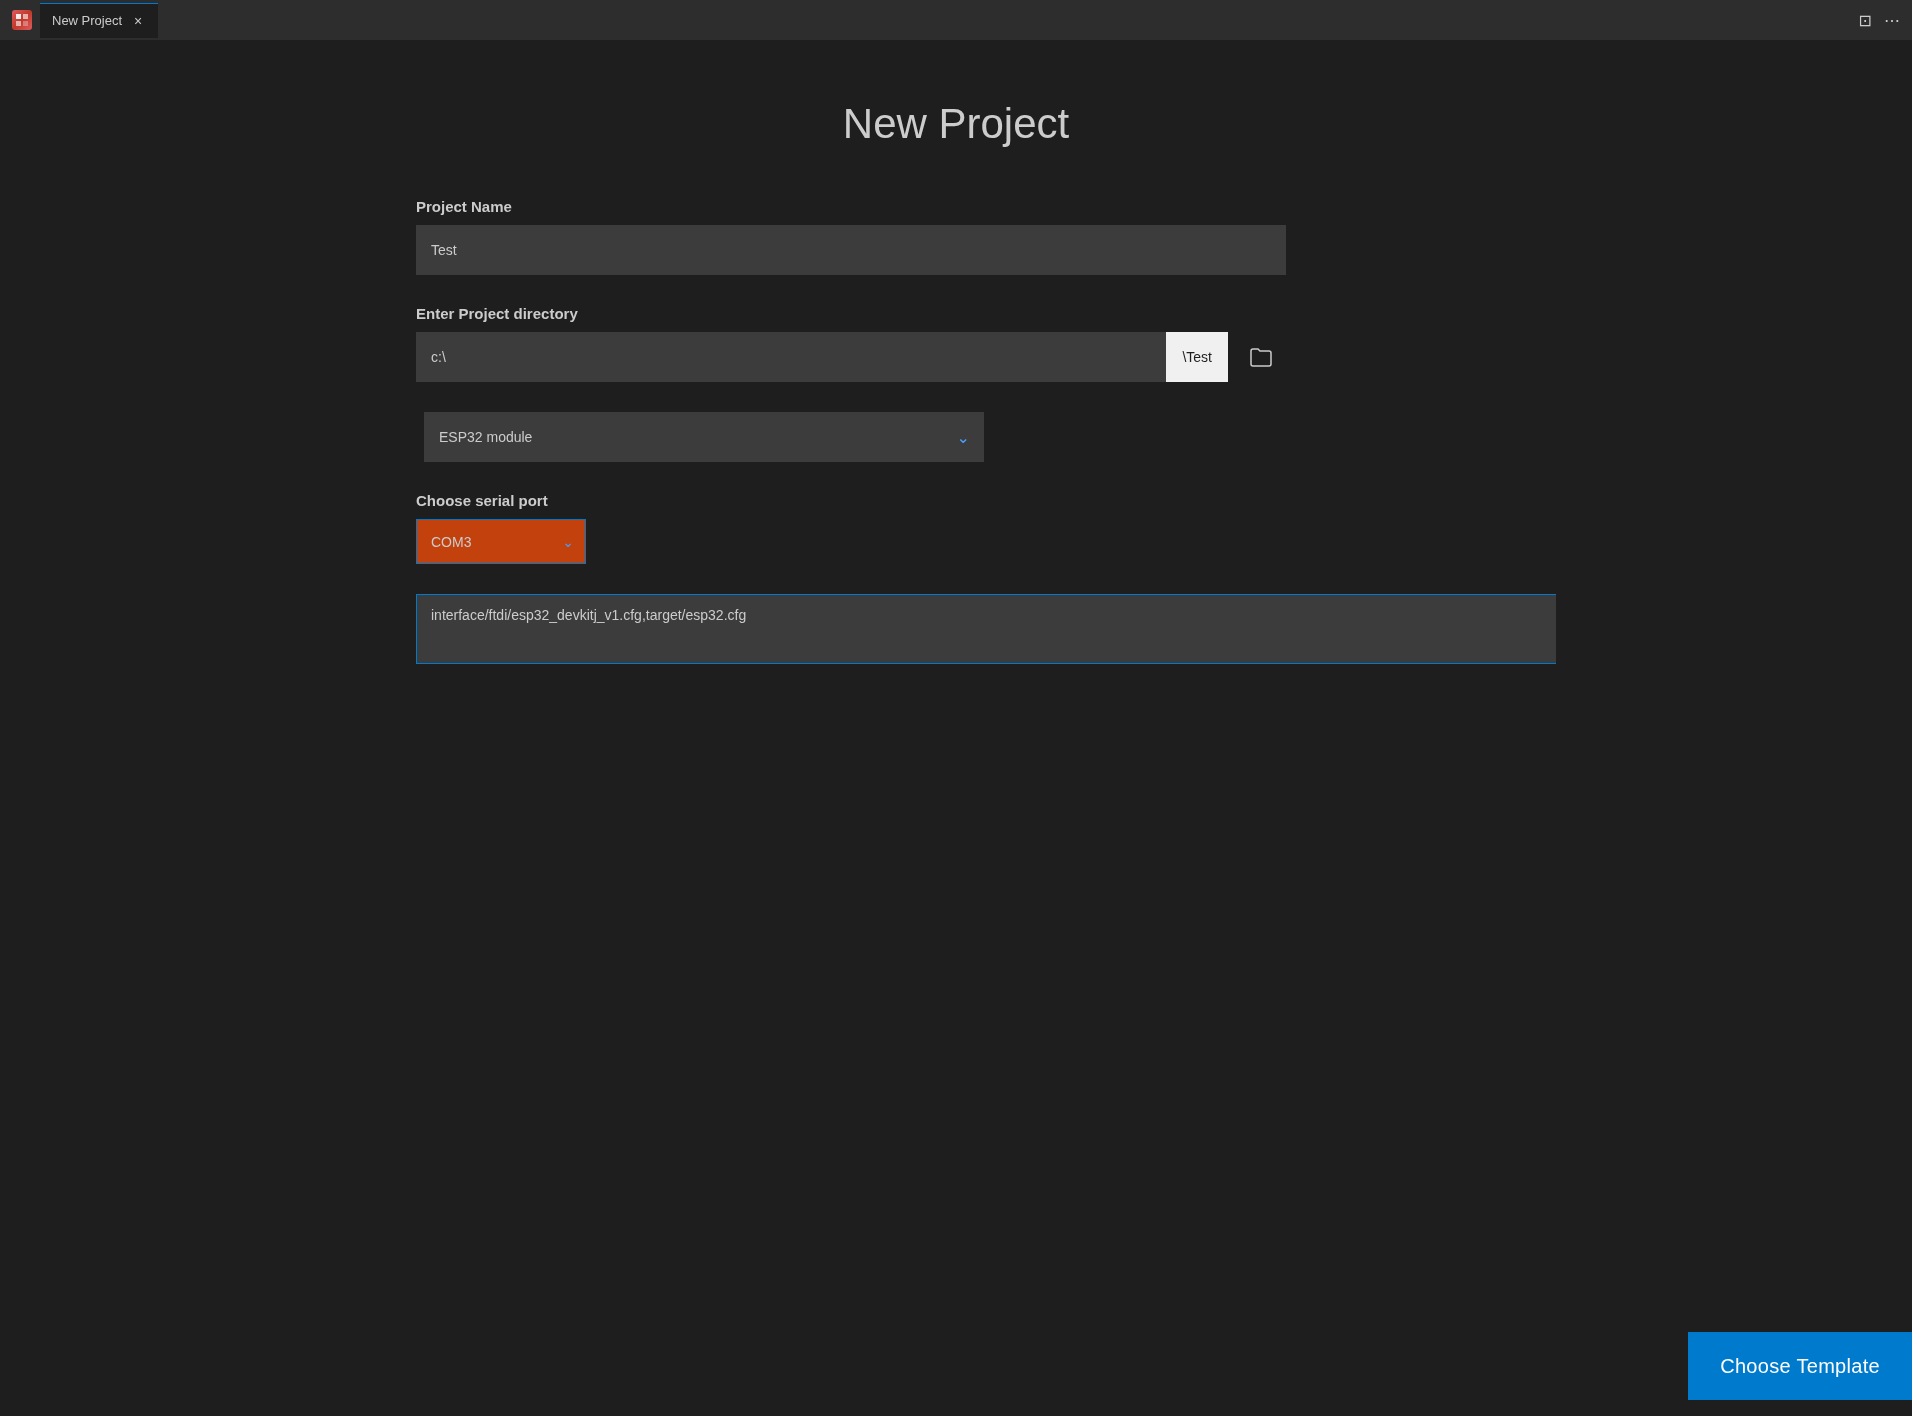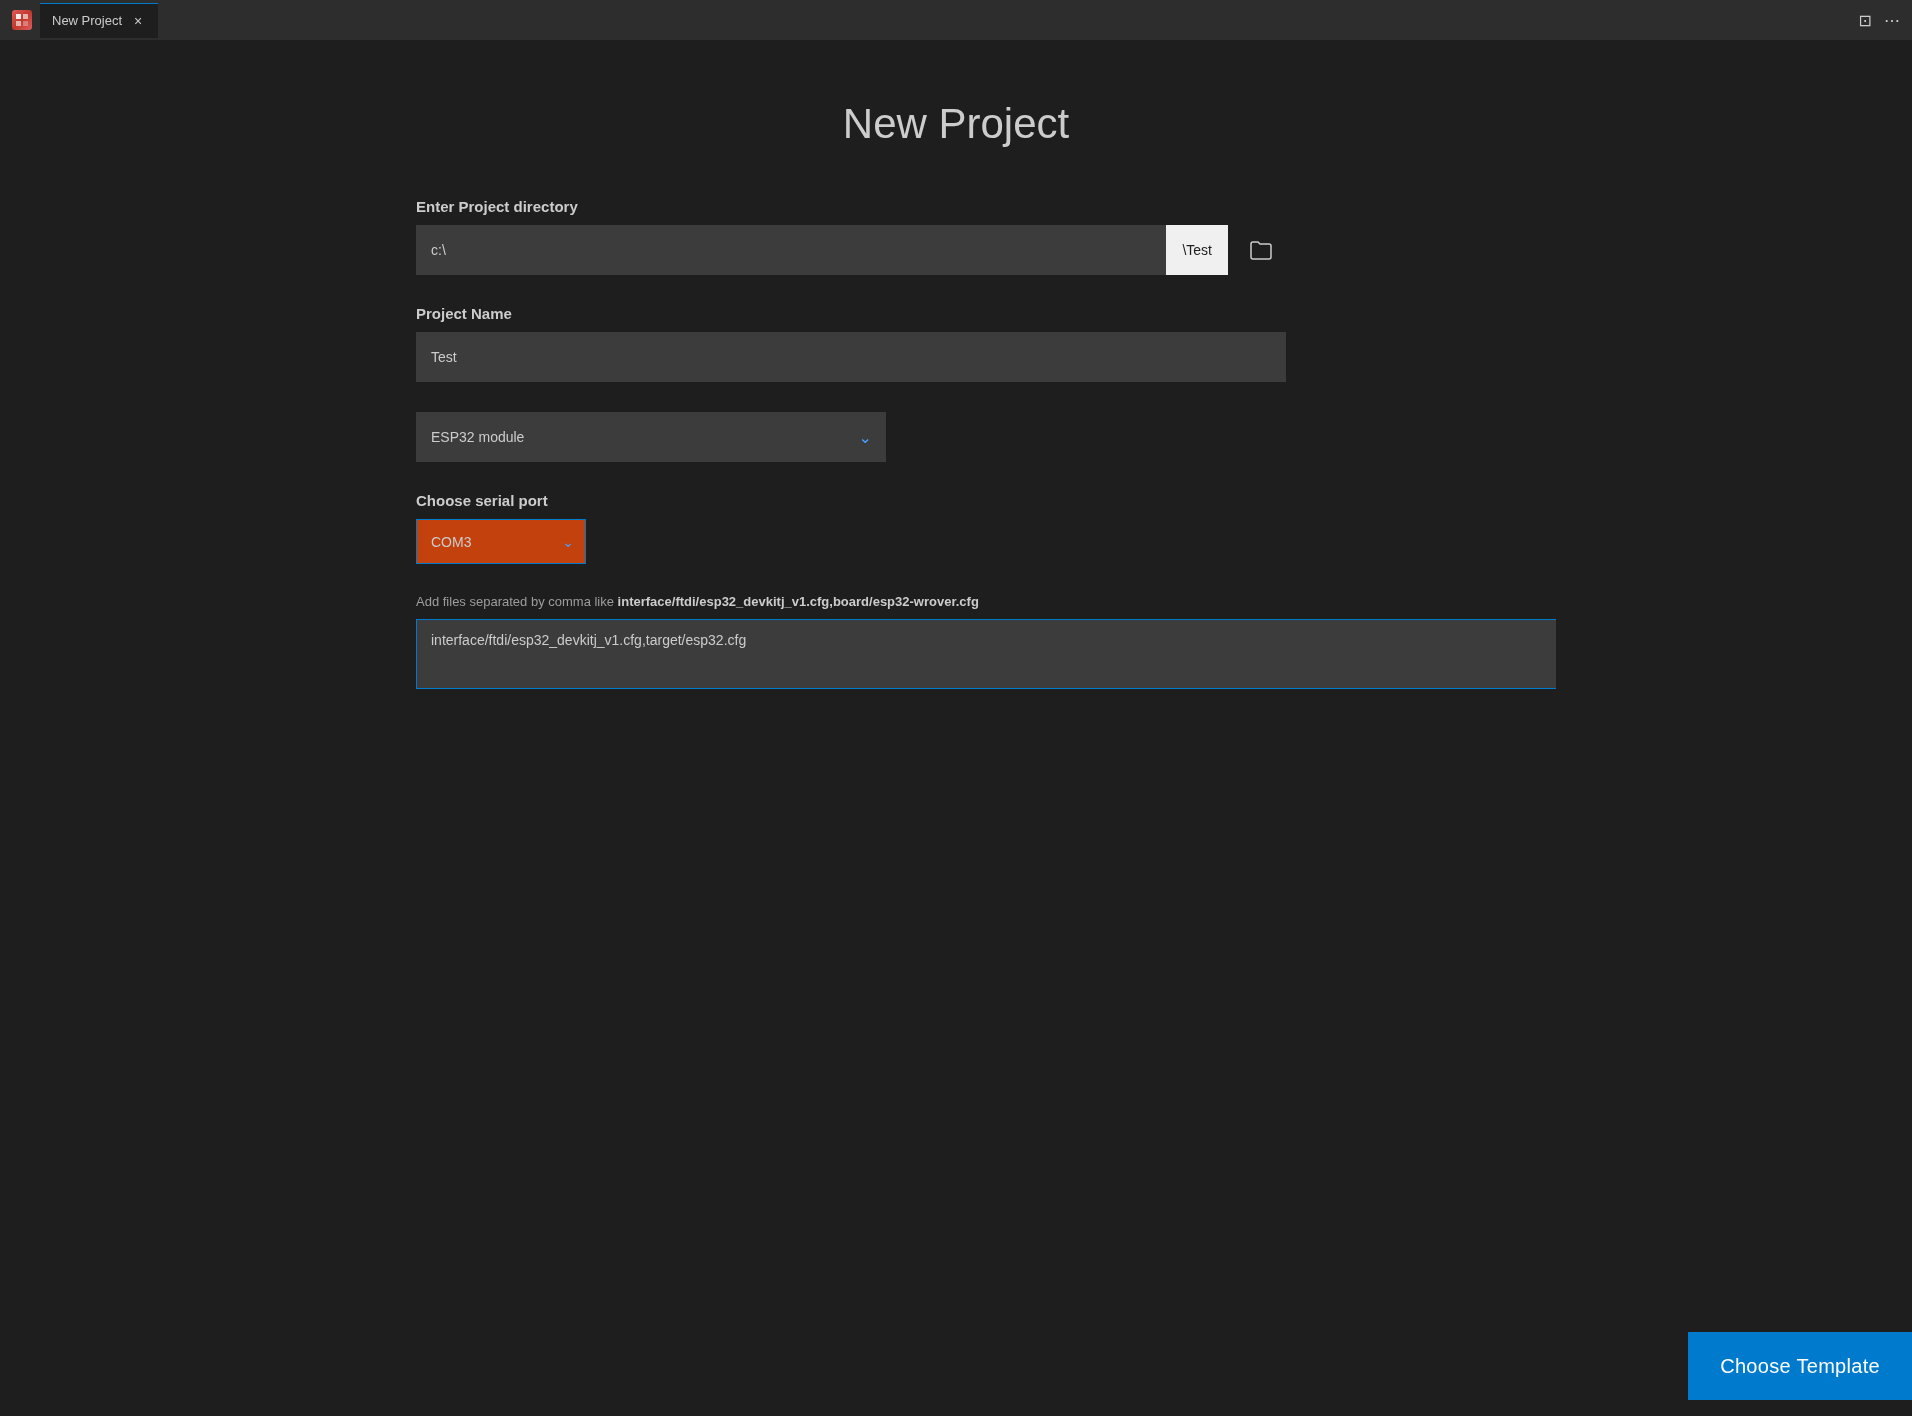--- a/index.html
+++ b/index.html
@@ -167,22 +167,23 @@
       font-size: 20px;
       cursor: pointer;
       display: flex;
       align-items: center;
       justify-content: center;
       margin-left: 8px;
     }
 
     
     .select-container {
-      width: 470px;
+      width: 560px;
       position: relative;
+      margin-left: 8px;
     }
 
     .select-box {
       width: 100%;
       height: 50px;
       background-color: #3c3c3c;
       border: 1px solid #3c3c3c;
       color: #cccccc;
       font-size: 14px;
       padding: 0 14px;
@@ -341,40 +342,40 @@
   <div class="title-bar-right">
     <span class="title-bar-icon">⊡</span>
     <span class="title-bar-icon">⋯</span>
   </div>
 </div>
 
 <div style="height: calc(1416px - 40px); overflow-y: auto; background-color: #1e1e1e; position: relative;">
   <div class="main-content">
 
     <h1 class="page-title">New Project</h1>
+
+    <div class="form-section">
+      <span class="section-label">Project Name</span>
+      <input class="text-input" type="text" value="Test" style="">
+    </div>
 
     <div class="form-section">
       <span class="section-label">Enter Project directory</span>
       <div class="directory-row">
         <input class="directory-input" type="text" value="c:\" style="">
         <div class="directory-suffix">\Test</div>
         <button class="folder-button">
           <svg width="24" height="20" viewBox="0 0 24 20" fill="none">
             <path d="M2 4C2 2.9 2.9 2 4 2H9L11 4H20C21.1 4 22 4.9 22 6V17C22 18.1 21.1 19 20 19H4C2.9 19 2 18.1 2 17V4Z" stroke="#cccccc" stroke-width="1.5" fill="none"></path>
           </svg>
         </button>
       </div>
     </div>
 
     <div class="form-section">
-      <span class="section-label">Project Name</span>
-      <input class="text-input" type="text" value="Test" style="">
-    </div>
-
-    <div class="form-section">
       <div class="select-container">
         <select class="select-box">
           <option value="ESP32 module">ESP32 module</option>
           <option value="ESP32-S2">ESP32-S2</option>
           <option value="ESP32-S3">ESP32-S3</option>
           <option value="ESP32-C3">ESP32-C3</option>
         </select>
         <span class="select-chevron">⌄</span>
       </div>
     </div>
@@ -386,23 +387,20 @@
           <option value="COM3">COM3</option>
           <option value="COM1">COM1</option>
           <option value="COM2">COM2</option>
           <option value="COM4">COM4</option>
         </select>
         <span class="com-chevron">⌄</span>
       </div>
     </div>
 
     <div class="form-section">
-      <p class="openocd-hint">
-        <span>Add files separated by comma like </span><strong>interface/ftdi/esp32_devkitj_v1.cfg,board/esp32-wrover.cfg</strong>
-      </p>
       <textarea class="openocd-input" style="">interface/ftdi/esp32_devkitj_v1.cfg,target/esp32.cfg</textarea>
     </div>
 
 
     <div style="height: 120px;"></div>
   </div>
 
   <div class="footer-area">
     <button class="choose-template-btn">Choose Template</button>
   </div>

